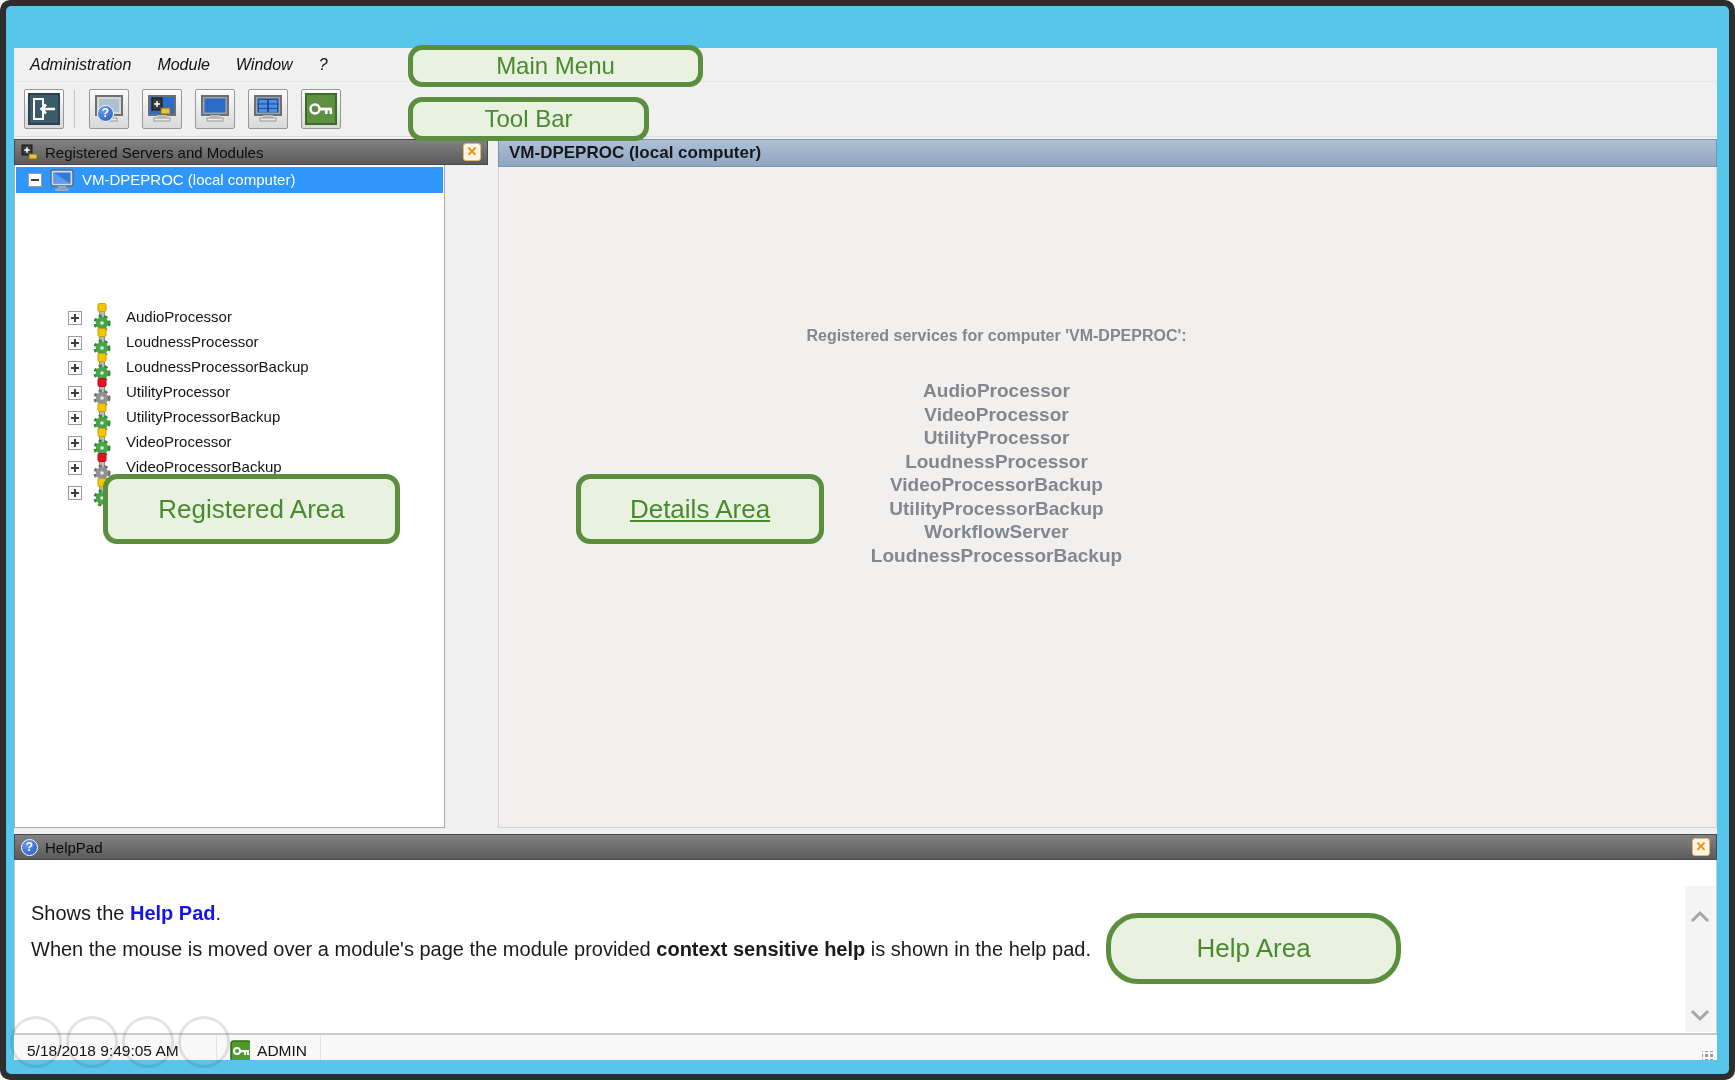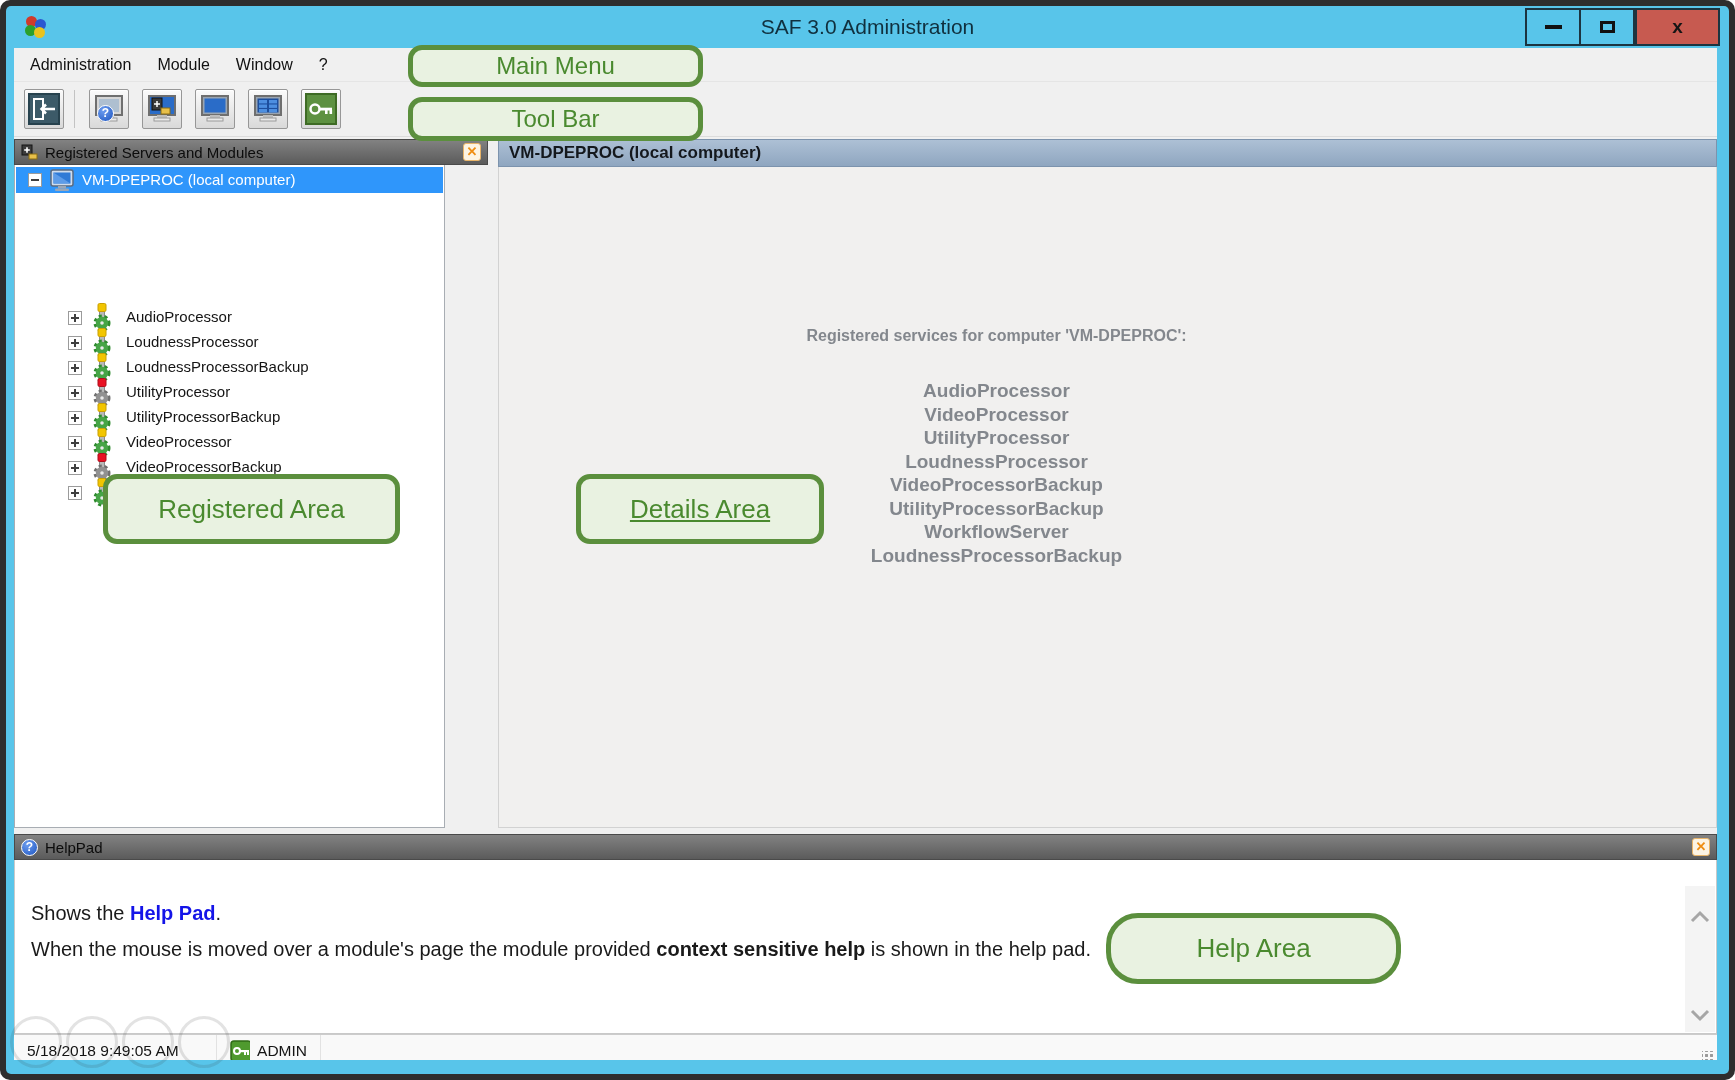--- a/index.html
+++ b/index.html
@@ -26,21 +26,21 @@
               font-weight:bold; font-size:19px; }
   .glyph-min { width:17px; height:4px; background:#111; }
   .glyph-max { width:15px; height:12px; border:3px solid #111; }
 
   .client { position:absolute; left:8px; right:12px; top:42px; bottom:14px;
             background:#f0f0f0; overflow:hidden; }
 
   
   .menubar { position:absolute; left:0; right:0; top:0; height:34px;
              display:flex; align-items:center; padding-left:16px; gap:26px;
-             font-size:16px; color:#111; border-bottom:1px solid #e5e5e5; }
+             font-size:16px; color:#111; border-bottom:1px solid #e5e5e5;font-style:italic; }
   .menu-item { cursor:default; }
 
   
   .toolbar { position:absolute; left:0; right:0; top:34px; height:55px;
              border-bottom:1px solid #dcdcdc; }
   .tb-btn { position:absolute; top:7px; width:40px; height:40px;
             background:linear-gradient(#fbfbfb,#d9d9d9); border:1px solid #979797;
             border-radius:2px; box-shadow:inset 0 1px 0 #ffffff;
             display:flex; align-items:center; justify-content:center; }
   .tb-sep { position:absolute; top:8px; left:60px; width:1px; height:38px; background:#c3c3c3; }
@@ -116,51 +116,35 @@
   .sb-fill { flex:1; border-right:none; }
   .grip { position:absolute; right:3px; bottom:3px; width:12px; height:12px;
           background-image:radial-gradient(circle, #9a9a9a 1.4px, transparent 1.6px);
           background-size:5px 5px; background-position:bottom right; }
 
   
   .callout { position:absolute; background:#e9f2e1; border:5px solid #5b8f3d;
              border-radius:14px; display:flex; align-items:center; justify-content:center;
              color:#4a8a2f; font-size:26px; }
   .co-mainmenu { left:408px; top:45px;  width:295px; height:42px; font-size:24px; }
-  .co-toolbar  { left:408px; top:97px;  width:295px; height:44px; font-size:24px; }
+  .co-toolbar  { left:408px; top:97px;  width:241px; height:44px; font-size:24px; }
   .co-nav      { left:103px; top:474px; width:297px; height:70px; }
   .co-details  { left:576px; top:474px; width:248px; height:70px;text-decoration:underline; }
   .co-help     { left:1106px;top:913px; width:295px; height:71px;border-radius:32px; }
 
   .watermark { position:absolute; width:52px; height:52px; border-radius:50%;
                border:3px solid rgba(60,60,60,0.14); }
 </style>
 </head>
 <body>
 
 <div class="page">
   <div class="frame"></div>
   <div class="window">
 
-    <div class="titlebar">
-      <div class="app-icon">
-        <i class="p1"></i>
-          <i class="p2"></i>
-          <i class="p3"></i>
-          <i class="p4"></i>
-      </div>
-      <div class="title">SAF 3.0 Administration</div>
-      <div class="win-btn btn-min">
-        <span class="glyph-min"></span>
-      </div>
-      <div class="win-btn btn-max">
-        <span class="glyph-max"></span>
-      </div>
-      <div class="win-btn btn-close">x</div>
-    </div>
 
     <div class="client">
 
       <div class="menubar">
         <span class="menu-item">Administration</span>
         <span class="menu-item">Module</span>
         <span class="menu-item">Window</span>
         <span class="menu-item">?</span>
       </div>
 

